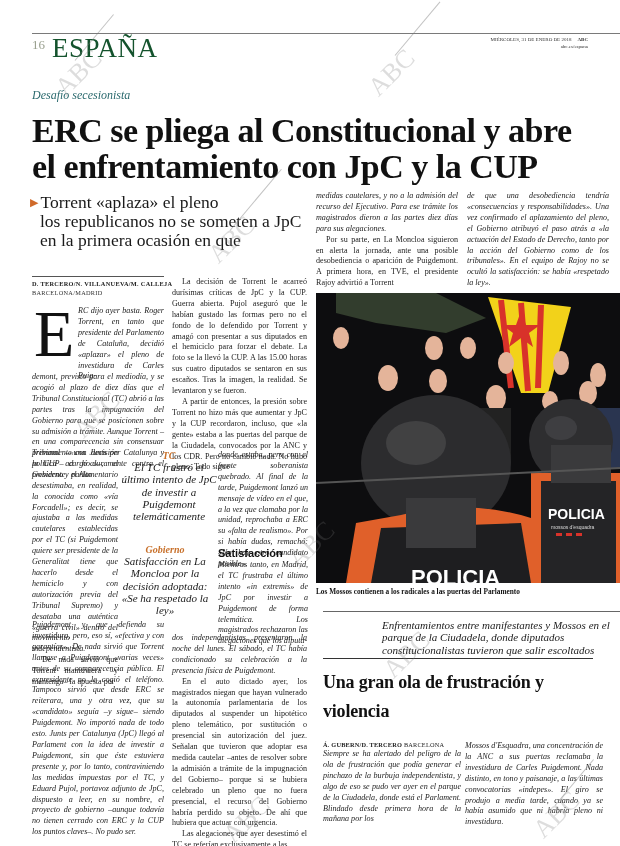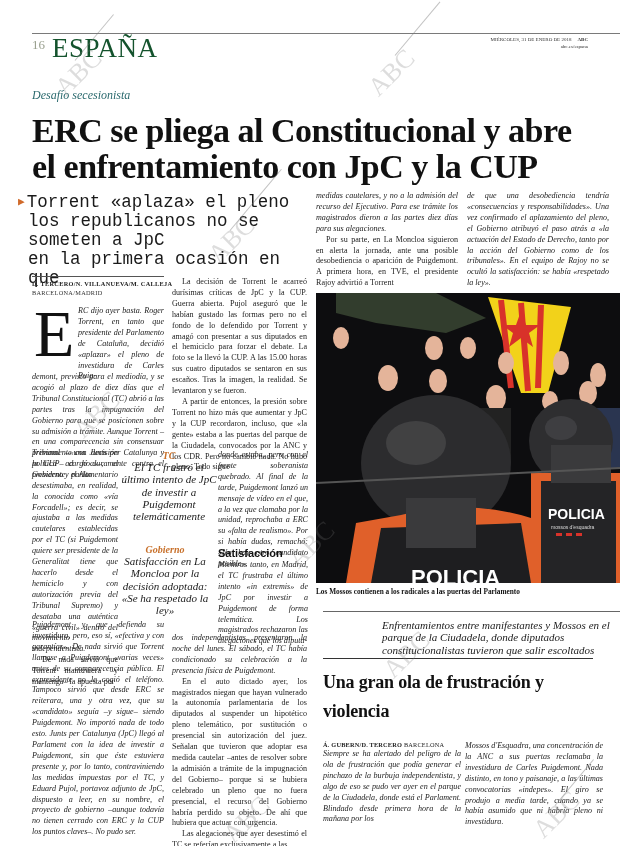--- a/index.html
+++ b/index.html
@@ -13,21 +13,21 @@
   .page-num { left: 32px; top: 37px; font-family: "Liberation Serif", serif; font-size: 13px; color: #9aa08f; }
   .section { left: 52px; top: 33px; font-family: "Liberation Serif", serif; font-size: 27px; color: #14532d; letter-spacing: 0.5px; }
   .dateline { right: 32px; top: 36px; text-align: right; font-family: "Liberation Serif", serif; font-size: 5px; color: #333; line-height: 7px; }
   .dateline .abc { margin-left: 6px; font-weight: bold; }
 
   
   .kicker { left: 32px; top: 88px; font-family: "Liberation Serif", serif; font-style: italic; font-size: 12px; color: #2b6a6e; }
   .headline { left: 32px; top: 113px; width: 570px; font-family: "Liberation Serif", serif; font-weight: bold; font-size: 34px; line-height: 36px; color: #111; letter-spacing: -0.5px; }
 
   
-  .subhead { left: 18px; top: 193px; width: 280px; font-family: Liberation Mono, monospace; font-size: 17.5px; line-height: 19px; color: #1a1a1a; }
+  .subhead { left: 30px; top: 193px; width: 280px; font-family: Liberation Serif, serif; font-size: 17.5px; line-height: 19px; color: #1a1a1a; }
   .subhead .tri { color: #d06a2a; font-size: 11px; vertical-align: 2px; margin-right: 2px; }
   .subhead .line { display: block; padding-left: 10px; }
 
   
   .col { font-family: "Liberation Serif", serif; font-size: 8.1px; line-height: 10.9px; color: #222; text-align: justify; hyphens: auto; }
   .col p { text-indent: 10px; }
   .col p.noindent { text-indent: 0; font-style: italic; }
 
   .byline-rule { left: 32px; top: 276px; width: 132px; height: 1px; background: #555; }
   .byline { left: 32px; top: 280px; font-family: "Liberation Serif", serif; font-size: 6.3px; font-weight: bold; letter-spacing: 0.3px; color: #222; }

